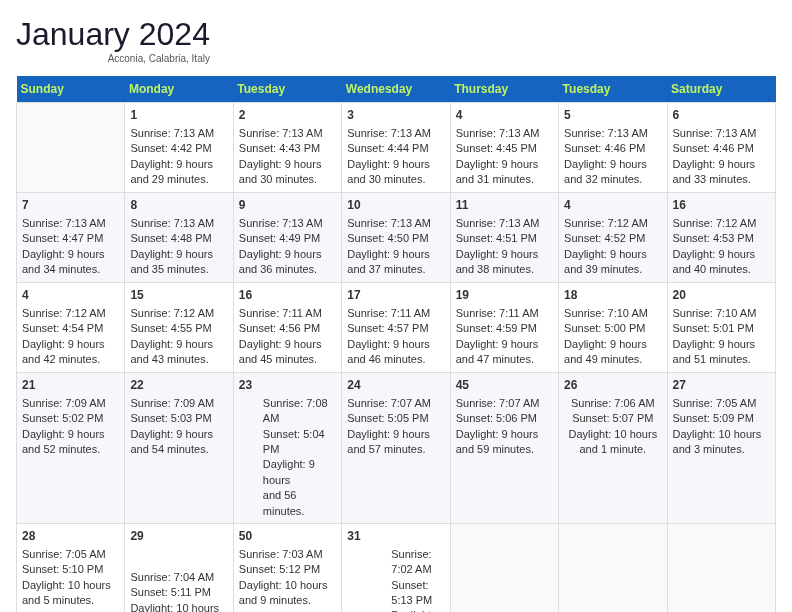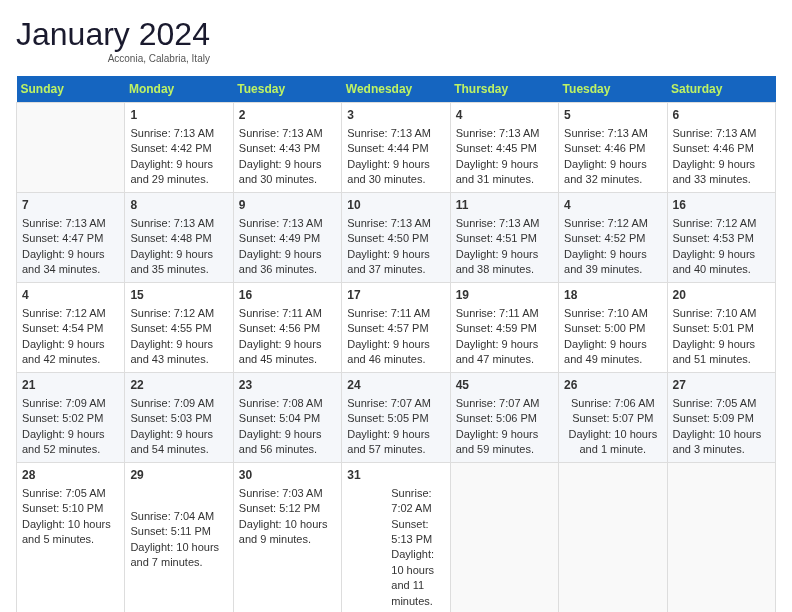--- a/index.html
+++ b/index.html
@@ -268,21 +268,21 @@
         </td>
         <td>
           <span class="day-num">22</span>
           <div class="day-info" style="white-space: pre-line;">Sunrise: 7:09 AM
 Sunset: 5:03 PM
 Daylight: 9 hours
 and 54 minutes.</div>
         </td>
         <td>
           <span class="day-num">23</span>
-          <div class="day-info" style="white-space: pre-line;">Sunrise: 7:08 AM
+          <div class="day-info" style="white-space: pre-line; margin-left: 24px;">Sunrise: 7:08 AM
 Sunset: 5:04 PM
 Daylight: 9 hours
 and 56 minutes.</div>
         </td>
         <td>
           <span class="day-num">24</span>
           <div class="day-info" style="white-space: pre-line;">Sunrise: 7:07 AM
 Sunset: 5:05 PM
 Daylight: 9 hours
 and 57 minutes.</div>
@@ -318,21 +318,21 @@
 and 5 minutes.</div>
         </td>
         <td>
           <span class="day-num">29</span>
           <div class="day-info" style="white-space: pre-line; margin-top: 25px;">Sunrise: 7:04 AM
 Sunset: 5:11 PM
 Daylight: 10 hours
 and 7 minutes.</div>
         </td>
         <td>
-          <span class="day-num">30</span>
+          <span class="day-num">50</span>
           <div class="day-info" style="white-space: pre-line;">Sunrise: 7:03 AM
 Sunset: 5:12 PM
 Daylight: 10 hours
 and 9 minutes.</div>
         </td>
         <td>
           <span class="day-num">31</span>
           <div class="day-info" style="white-space: pre-line; margin-left: 44px;">Sunrise: 7:02 AM
 Sunset: 5:13 PM
 Daylight: 10 hours

